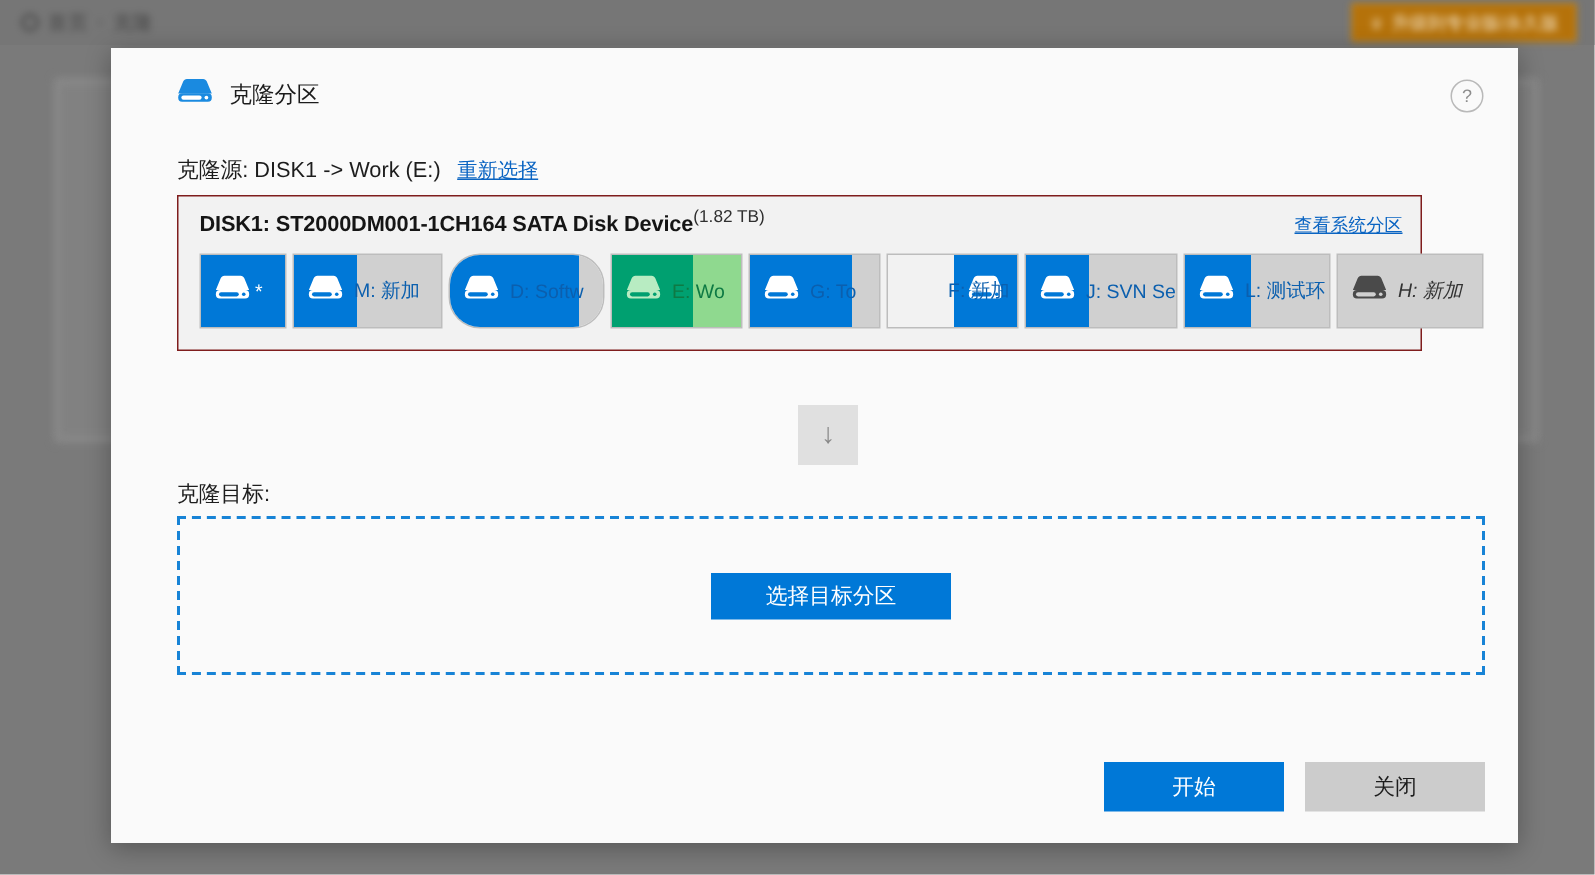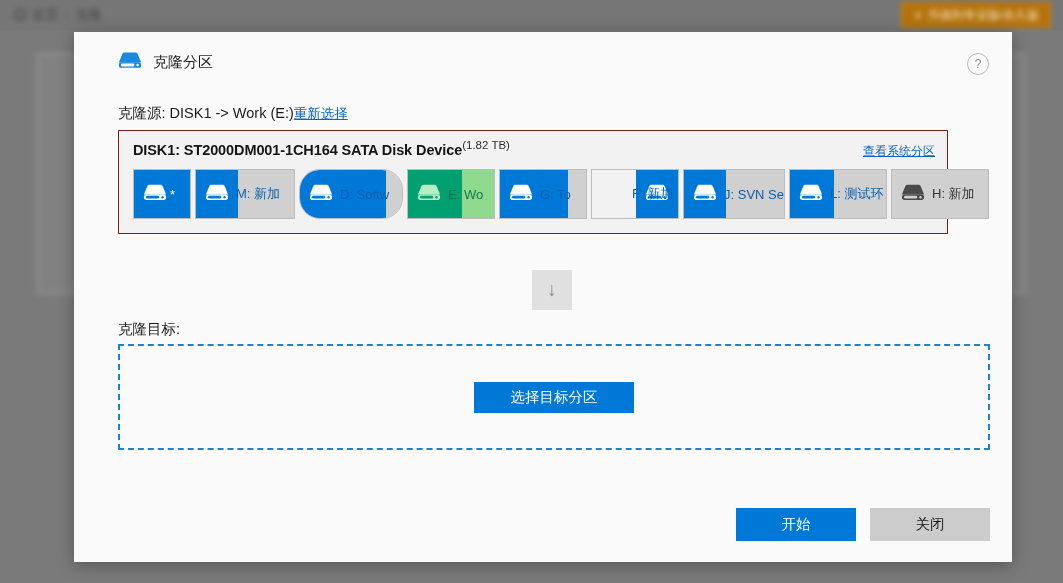--- a/index.html
+++ b/index.html
@@ -72,21 +72,21 @@
     position: absolute; right: 23px; top: 21px;
     width: 22px; height: 22px; border-radius: 50%;
     border: 1px solid #b9b9b9; background: #fafafa;
     display: flex; align-items: center; justify-content: center;
     color: #8d8d8d; font-size: 12px; cursor: pointer;
   }
 
   
   .source-line {
     position: absolute; left: 44px; top: 72px;
-    display: flex; align-items: baseline; 
+    display: flex; align-items: baseline; gap: 11px;
     font-size: 14.5px; color: #1d1d1d;
   }
   .reselect-link {
     color: #0a64c2; text-decoration: underline; font-size: 13.5px; cursor: pointer;
   }
 
   
   .disk-panel {
     position: absolute; left: 44px; top: 98px;
     width: 830px; height: 104px;
@@ -322,21 +322,21 @@
             <span><svg class="hd-ico" viewBox="0 0 24 17" aria-hidden="true">
                 <path d="M4.2 2.4C4.6 1.4 5.5 0.8 6.6 0.8h10.8c1.1 0 2 0.6 2.4 1.6l3.3 8H0.9z" fill="#ffffff"></path>
                 <rect x="0.9" y="10.4" width="22.2" height="5.6" rx="2.7" fill="#ffffff"></rect>
                 <rect x="3.0" y="11.8" width="13.2" height="2.8" rx="1.4" fill="#0078d7"></rect>
                 <circle cx="19.5" cy="13.2" r="1.2" fill="#0078d7"></circle>
               </svg></span>
           </div>
           <div class="part-free"></div>
           <span class="part-label">L: 测试环</span>
         </div>
-        <div class="part-block p-gray" style="width: 98px;">
+        <div class="part-block p-gray" style="width: 98px; font-style: italic;">
           <div class="part-used" style="width: 46px;">
             <span><svg class="hd-ico" viewBox="0 0 24 17" aria-hidden="true">
                 <path d="M4.2 2.4C4.6 1.4 5.5 0.8 6.6 0.8h10.8c1.1 0 2 0.6 2.4 1.6l3.3 8H0.9z" fill="#4a4a4a"></path>
                 <rect x="0.9" y="10.4" width="22.2" height="5.6" rx="2.7" fill="#4a4a4a"></rect>
                 <rect x="3.0" y="11.8" width="13.2" height="2.8" rx="1.4" fill="#d0d0d0"></rect>
                 <circle cx="19.5" cy="13.2" r="1.2" fill="#d0d0d0"></circle>
               </svg></span>
           </div>
           <div class="part-free"></div>
           <span class="part-label">H: 新加</span>

